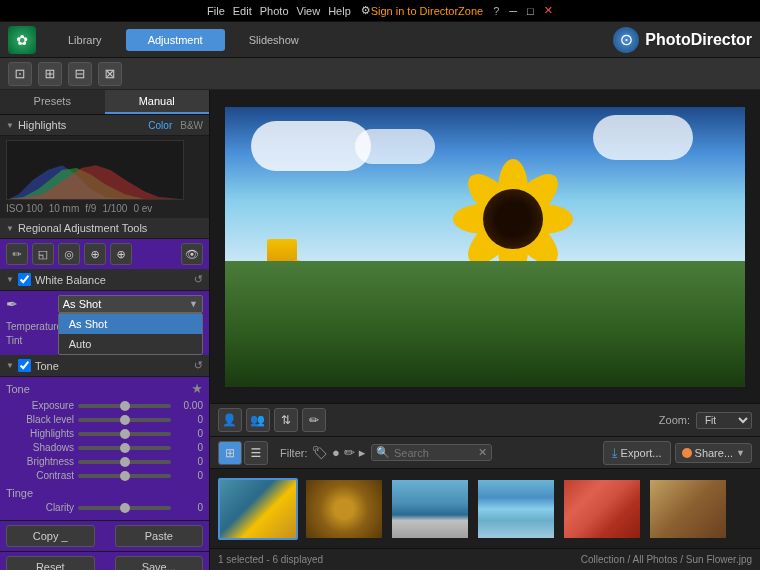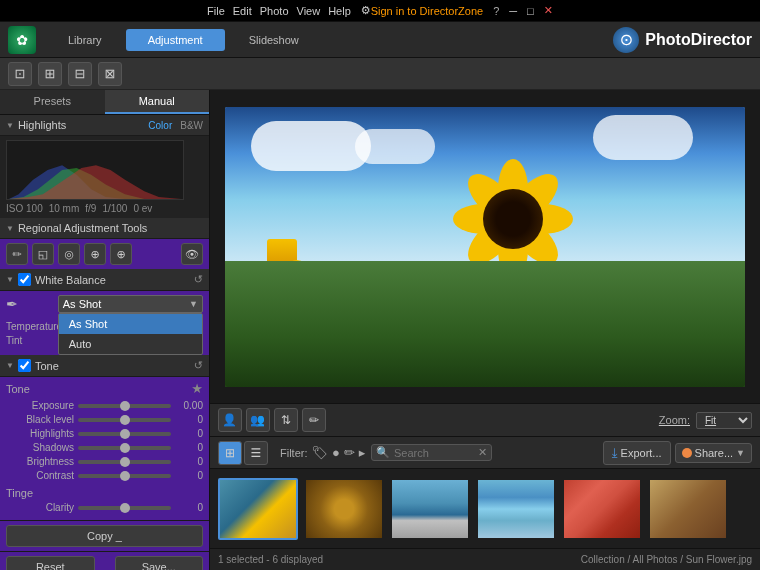--- a/index.html
+++ b/index.html
@@ -349,20 +349,21 @@
         <span class="slider-label">Clarity</span>
         <div class="slider-track">
           <div class="slider-thumb" style="left:50%;"></div>
         </div>
         <span class="slider-value">0</span>
       </div>
     </div>
 
     <div class="bottom-btns">
       <button class="bottom-btn">Copy _</button>
+      <button class="bottom-btn">Paste</button>
     </div>
     <div class="bottom-btns">
       <button class="bottom-btn">Reset</button>
       <button class="bottom-btn">Save...</button>
     </div>
   </div>
 
   <div id="right-area">
 
     <div id="image-view">
@@ -397,21 +398,21 @@
       </div>
     </div>
 
     <div style="display:flex; align-items:center; background:#2a2a2a; padding:4px 8px; gap:8px; border-top:1px solid #111;">
       <div style="display:flex; gap:4px;">
         <div class="view-icon">👤</div>
         <div class="view-icon">👥</div>
         <div class="view-icon">⇅</div>
         <div class="view-icon">✏</div>
       </div>
-      <div style="margin-left:auto; display:flex; align-items:center; gap:6px;text-decoration:underline;">
+      <div style="margin-left:auto; display:flex; align-items:center; gap:6px;">
         <span style="font-size:11px; color:#aaa;">Zoom:</span>
         <select class="zoom-select">
           <option>Fit</option>
           <option>25%</option>
           <option>50%</option>
           <option>100%</option>
           <option>200%</option>
         </select>
       </div>
     </div>

